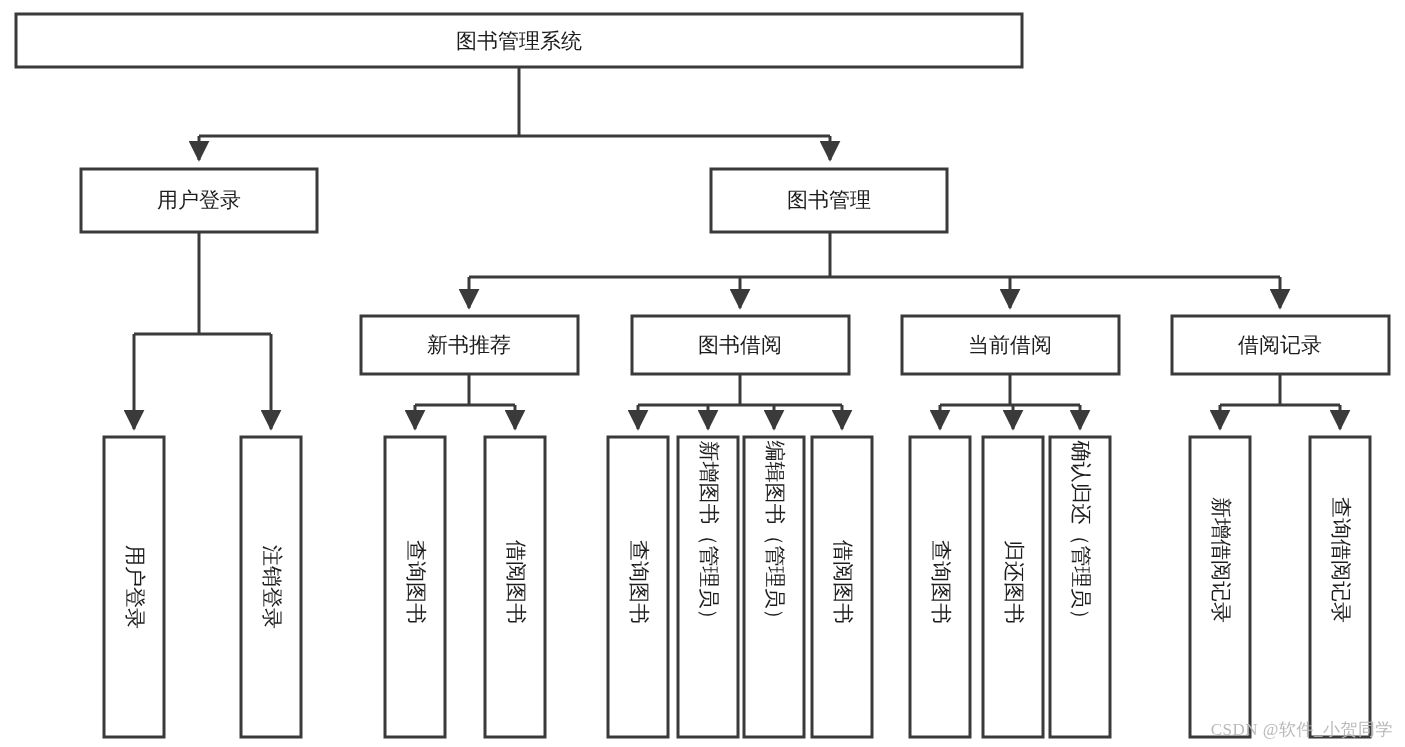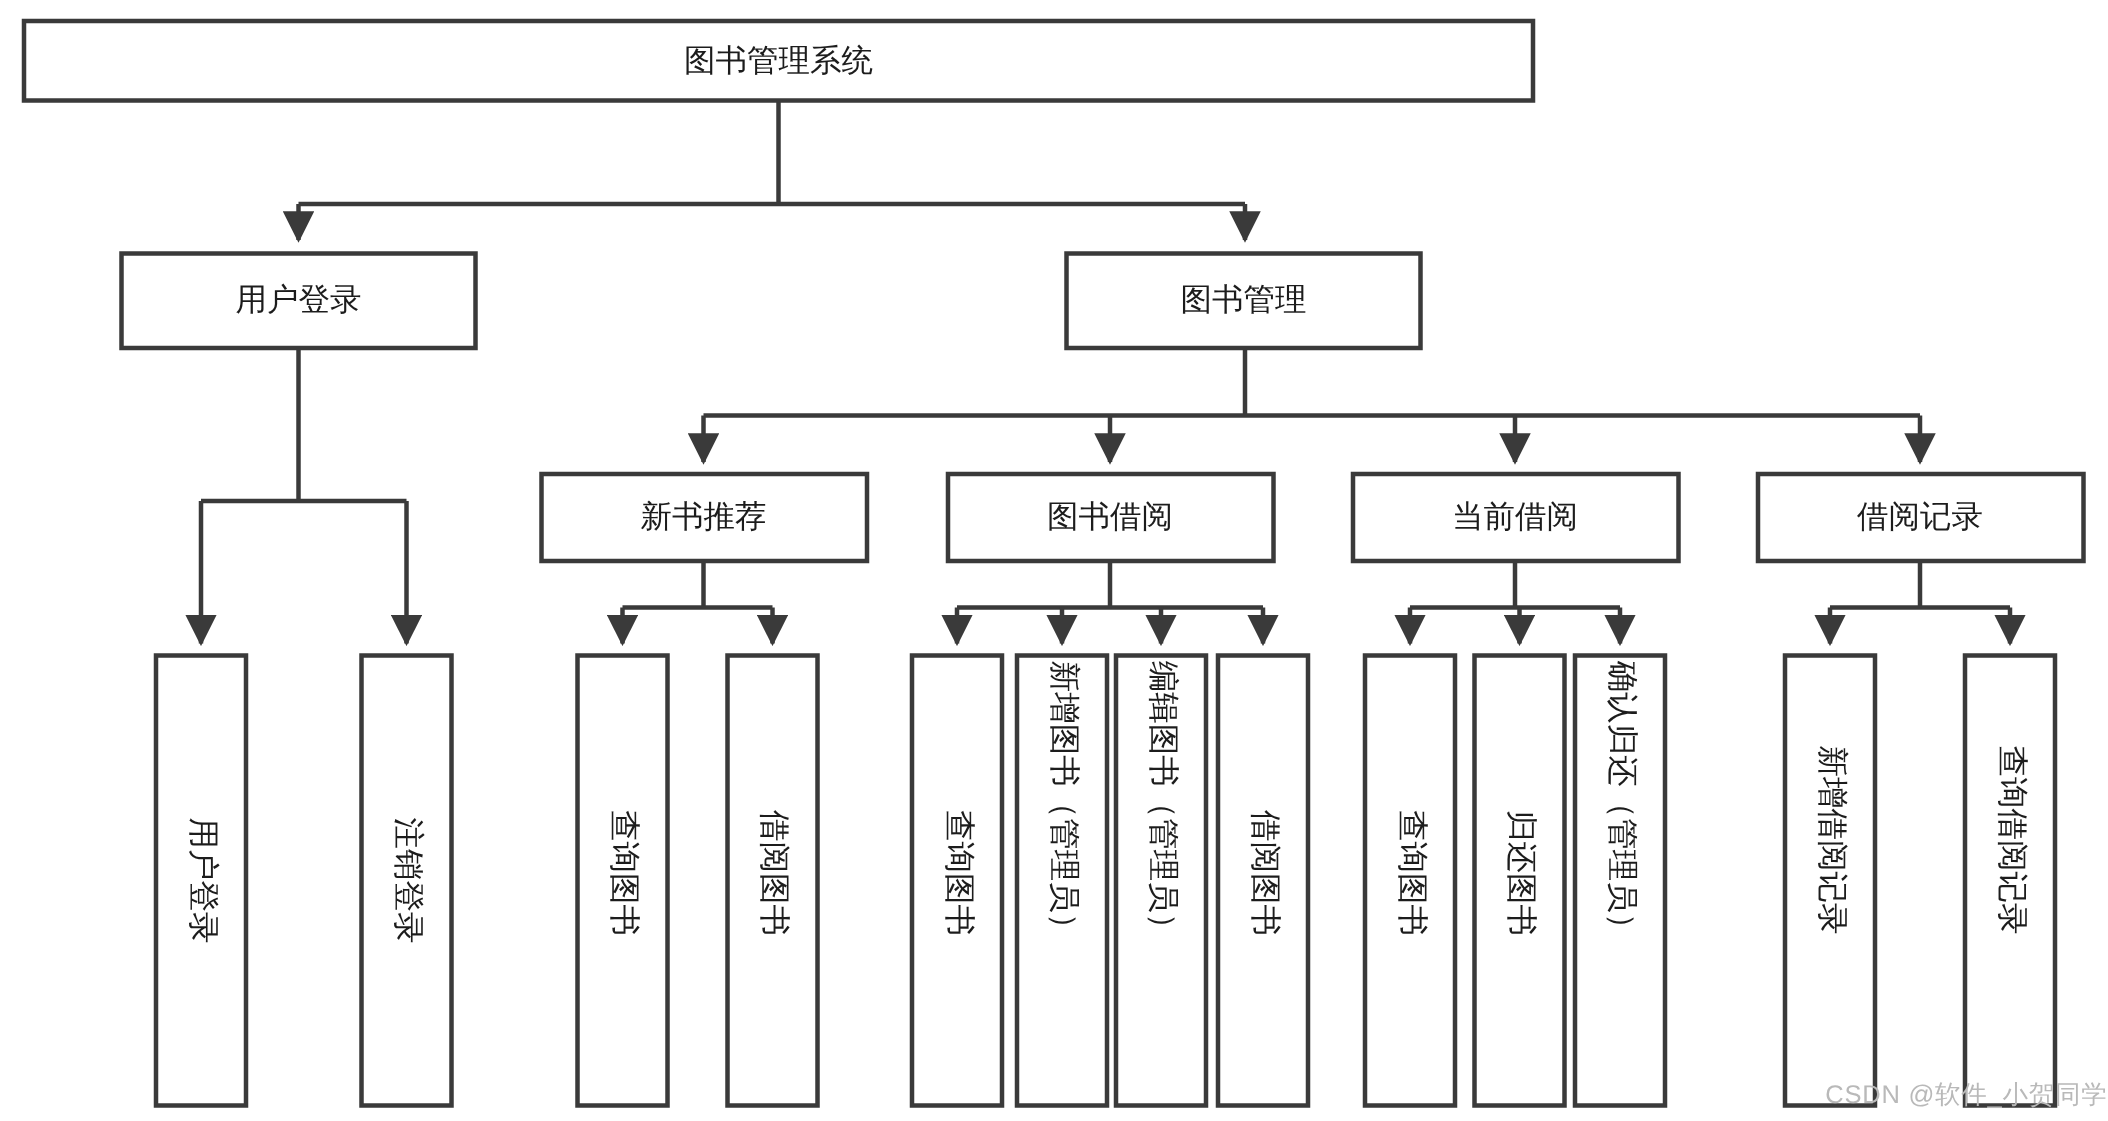--- a/index.html
+++ b/index.html
@@ -49,23 +49,23 @@
   }
   .node-label-v {
     font-family: "Liberation Sans", "DejaVu Sans", sans-serif;
     font-size: 21px;
     fill: #1c1c1c;
     text-anchor: middle;
     dominant-baseline: middle;
   }
   .watermark-text {
     position: absolute;
-    right: 16px;
+    right: 28px;
     bottom: 6px;
-    font-family: Liberation Sans, sans-serif;
+    font-family: Liberation Serif, serif;
     font-size: 17px;
     color: #b9b9b9;
     white-space: nowrap;
     letter-spacing: 0.5px;
   }
 </style>
 </head>
 <body>
 
 <div id="diagram-root">

